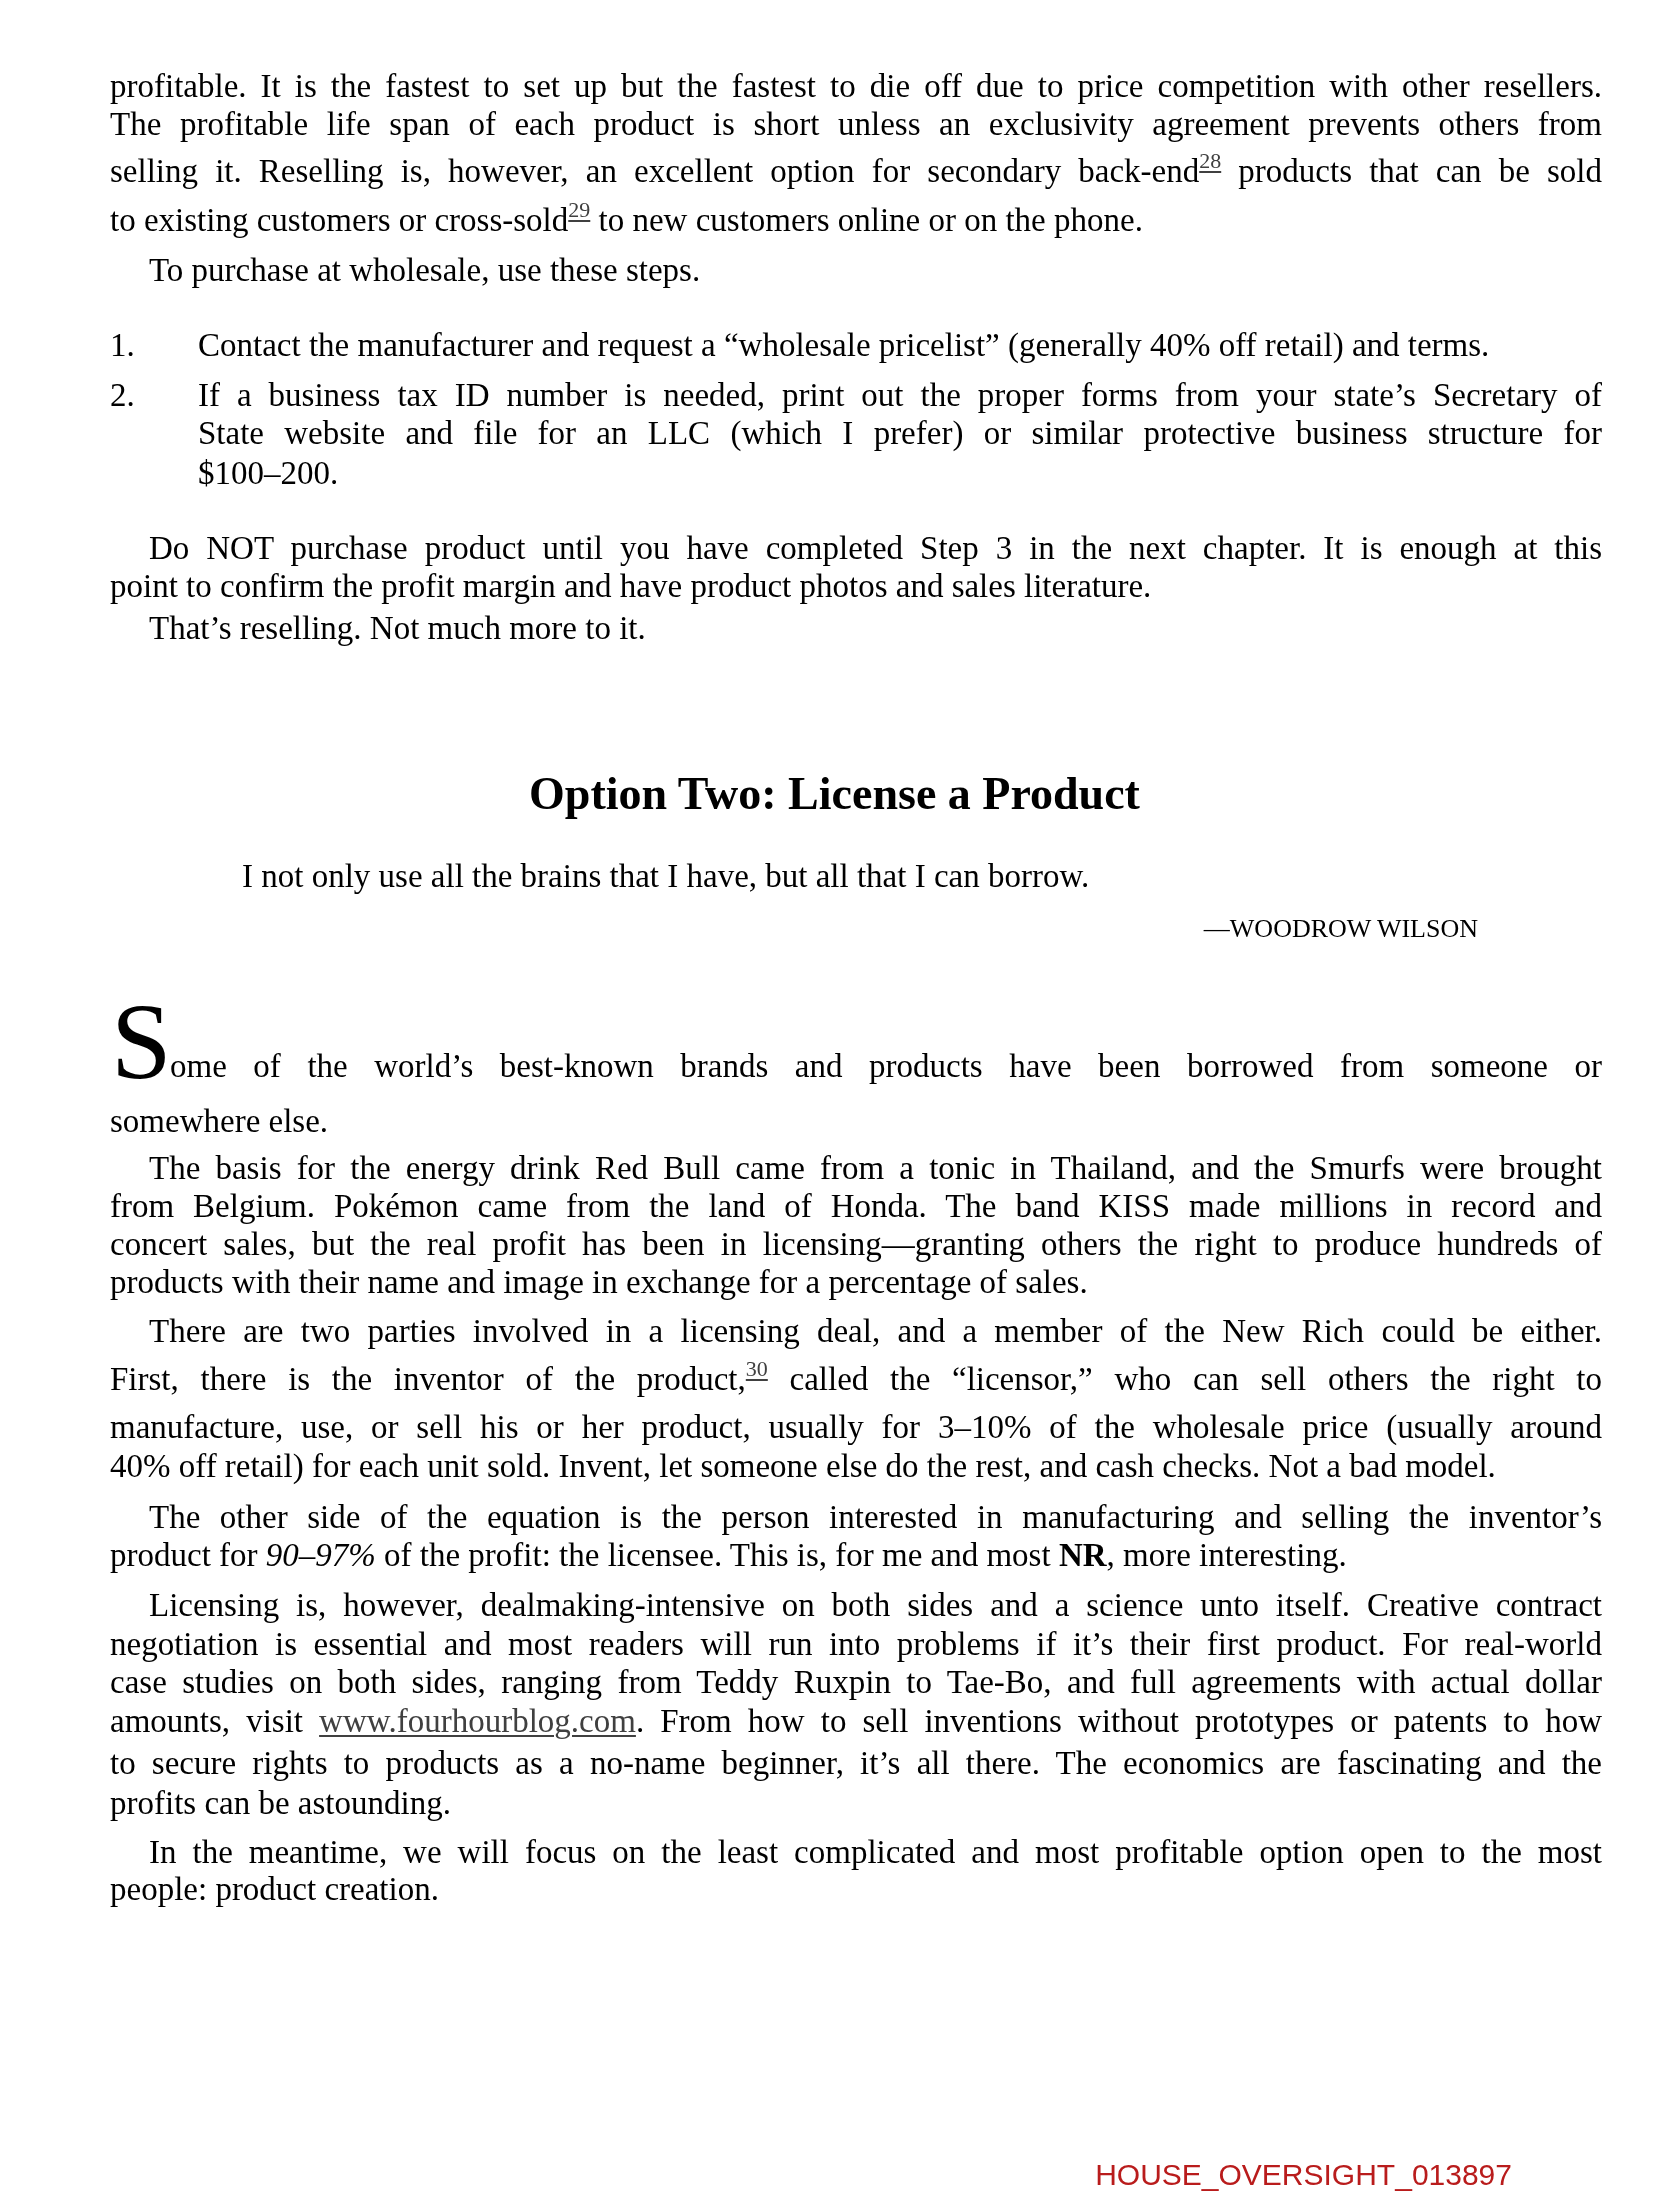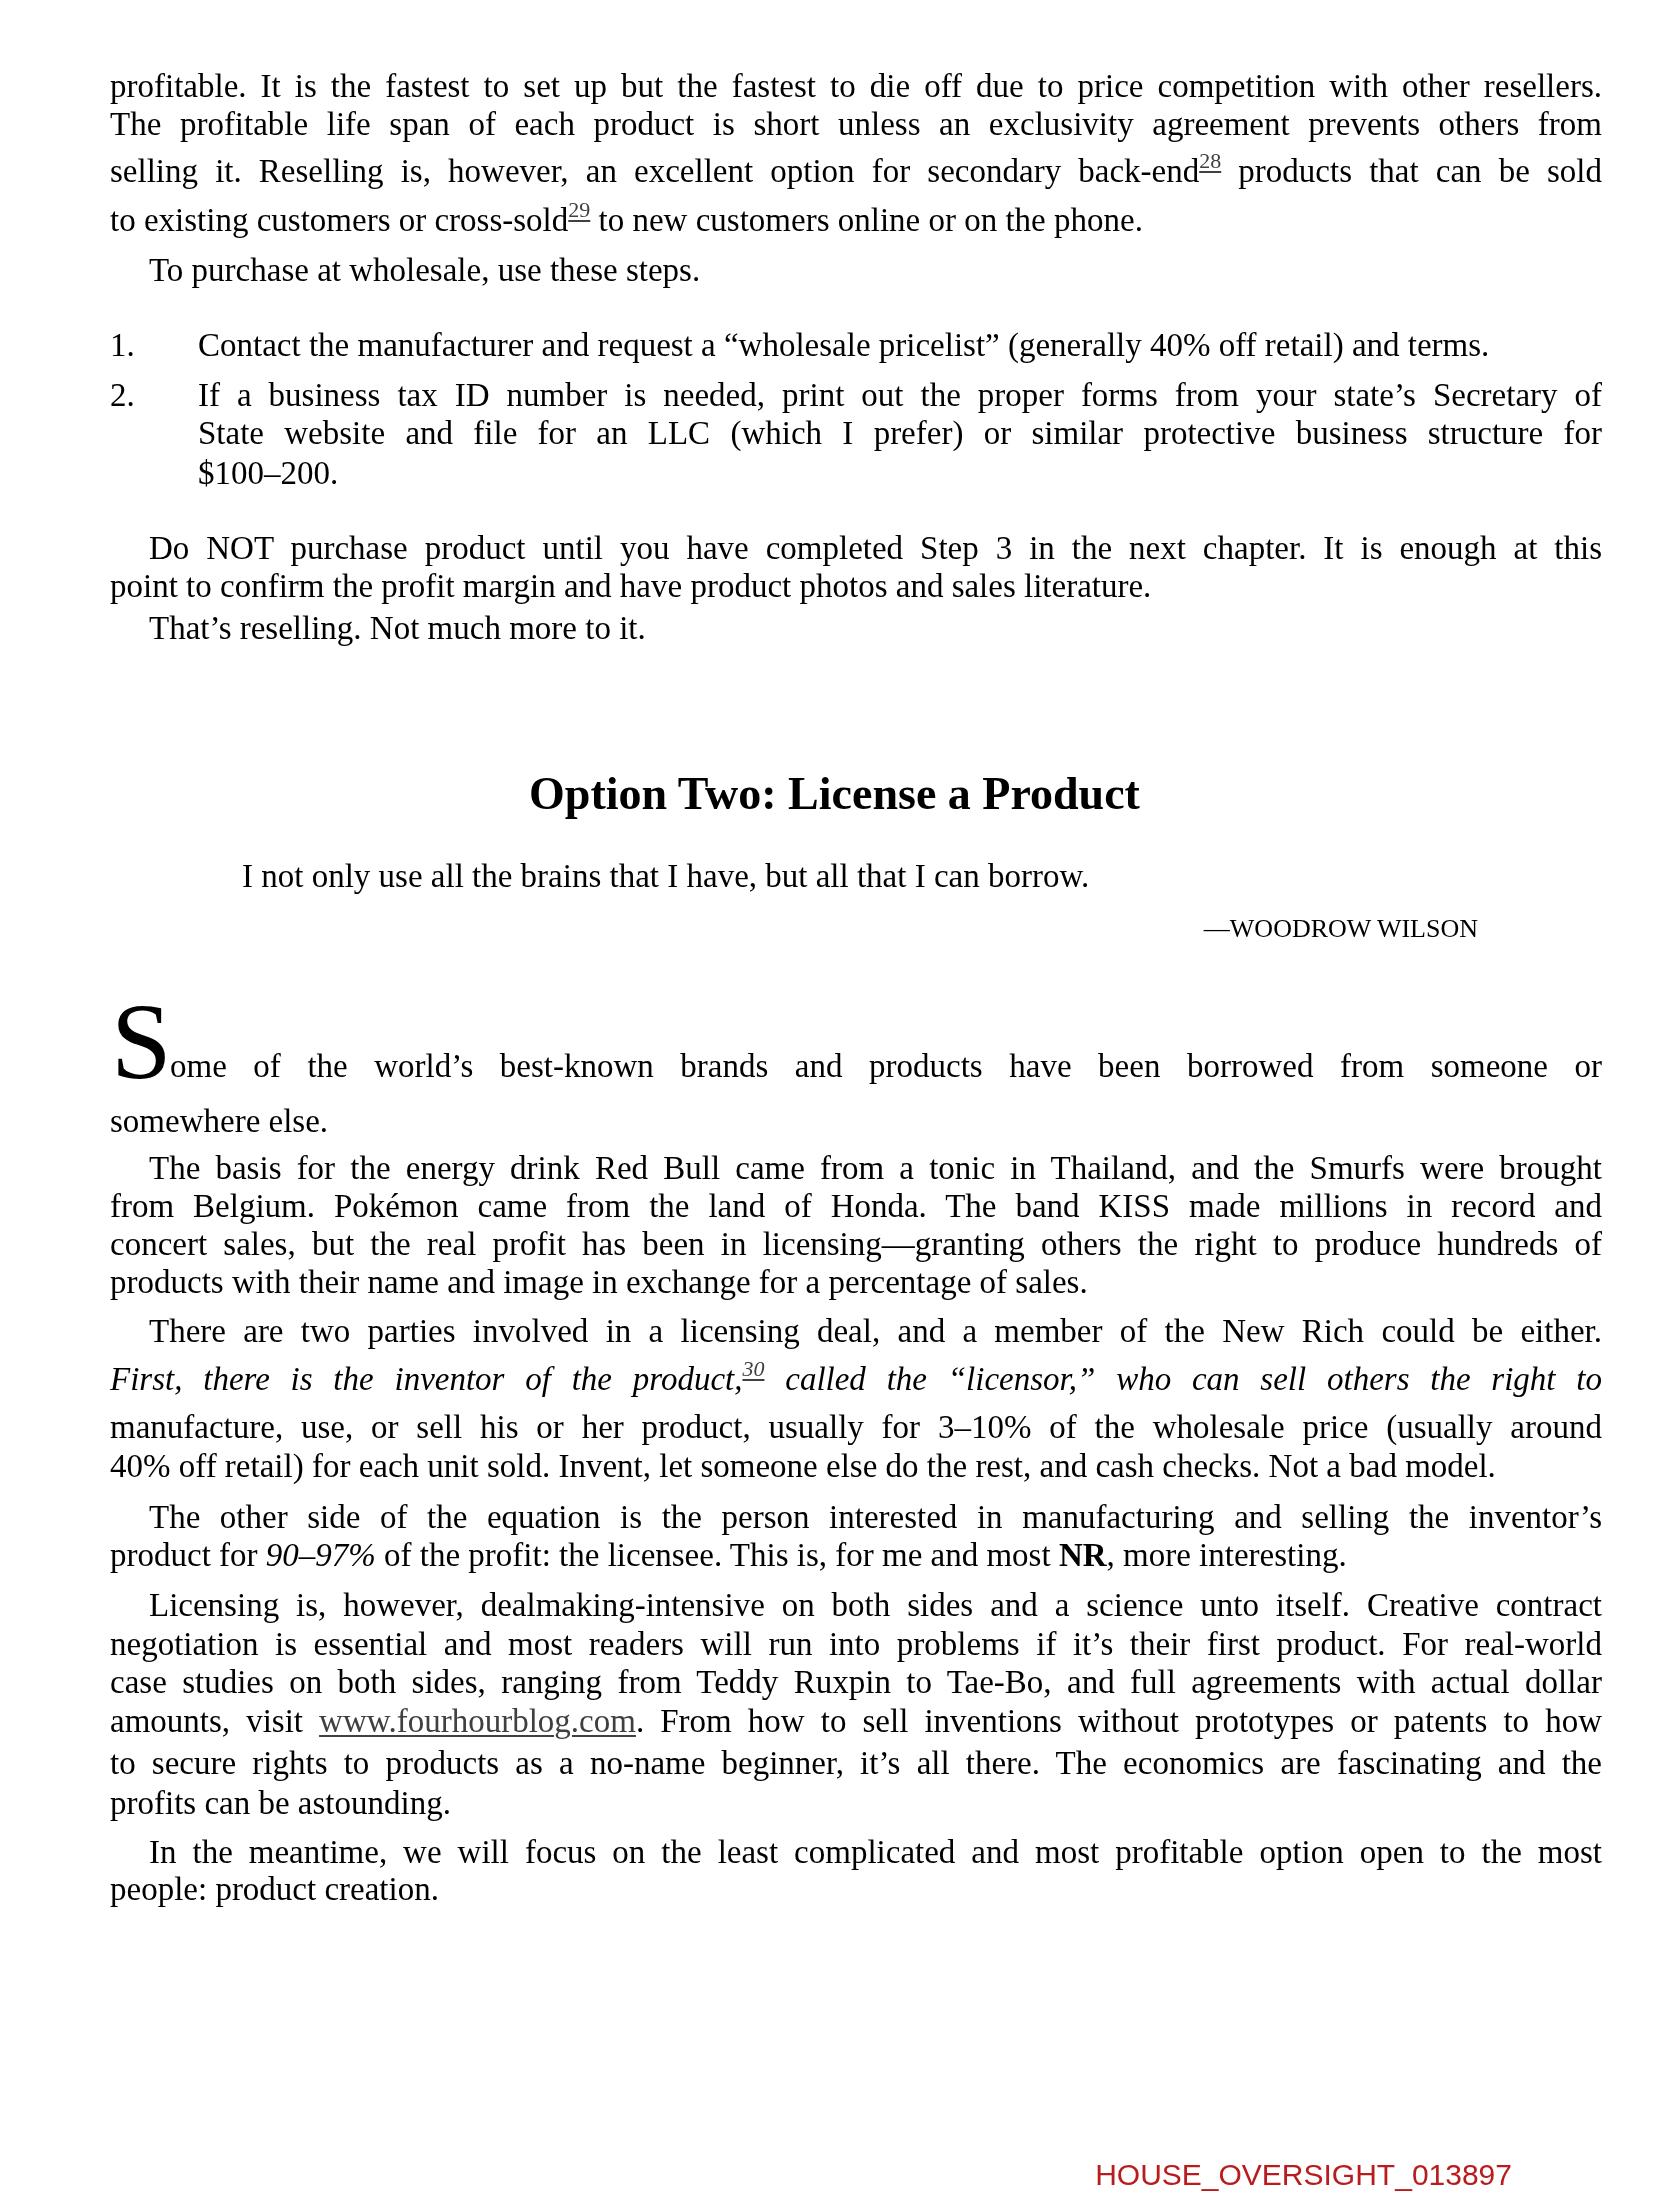--- a/index.html
+++ b/index.html
@@ -73,21 +73,21 @@
   <div class="dropcap" style="top:971px;">S</div>
   <div class="ln" style="top:1034px; left:170px; width:1432px; text-align:justify; text-align-last:justify; white-space:normal;">ome of the world’s best-known brands and products have been borrowed from someone or</div>
   <div class="ln last" style="top:1089px;">somewhere else.</div>
 
   <div class="ln full indent" style="top:1136px;">The basis for the energy drink Red Bull came from a tonic in Thailand, and the Smurfs were brought</div>
   <div class="ln full" style="top:1174px;">from Belgium. Pokémon came from the land of Honda. The band KISS made millions in record and</div>
   <div class="ln full" style="top:1212px;">concert sales, but the real profit has been in licensing—granting others the right to produce hundreds of</div>
   <div class="ln last" style="top:1250px;">products with their name and image in exchange for a percentage of sales.</div>
 
   <div class="ln full indent" style="top:1299px;">There are two parties involved in a licensing deal, and a member of the New Rich could be either.</div>
-  <div class="ln full" style="top:1347px;font-style:italic;"><span>First, there is the inventor of the product,</span><sup class="fn"><a class="lnk">30</a></sup><span> called the “licensor,” who can sell others the right to</span></div>
+  <div class="ln full" style="top:1347px;"><span>First, there is the inventor of the product,</span><sup class="fn"><a class="lnk">30</a></sup><span> called the “licensor,” who can sell others the right to</span></div>
   <div class="ln full" style="top:1395px;">manufacture, use, or sell his or her product, usually for 3–10% of the wholesale price (usually around</div>
   <div class="ln last" style="top:1434px;">40% off retail) for each unit sold. Invent, let someone else do the rest, and cash checks. Not a bad model.</div>
 
   <div class="ln full indent" style="top:1485px;">The other side of the equation is the person interested in manufacturing and selling the inventor’s</div>
   <div class="ln last" style="top:1523px;"><span>product for </span><i>90–97%</i><span> of the profit: the licensee. This is, for me and most </span><b>NR</b><span>, more interesting.</span></div>
 
   <div class="ln full indent" style="top:1573px;">Licensing is, however, dealmaking-intensive on both sides and a science unto itself. Creative contract</div>
   <div class="ln full" style="top:1612px;">negotiation is essential and most readers will run into problems if it’s their first product. For real-world</div>
   <div class="ln full" style="top:1650px;">case studies on both sides, ranging from Teddy Ruxpin to Tae-Bo, and full agreements with actual dollar</div>
   <div class="ln full" style="top:1689px;"><span>amounts, visit </span><a class="lnk">www.fourhourblog.com</a><span>. From how to sell inventions without prototypes or patents to how</span></div>

